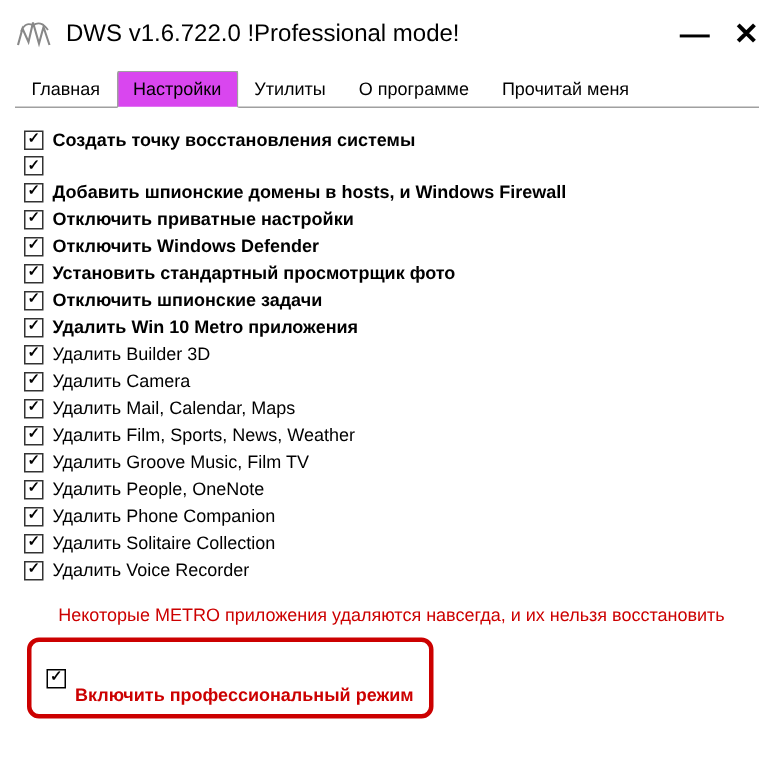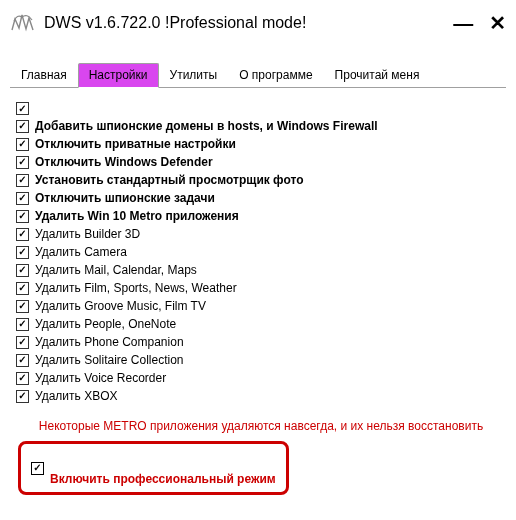--- a/index.html
+++ b/index.html
@@ -4,21 +4,21 @@
 <style>
 * { box-sizing: border-box; margin: 0; padding: 0; }
 body { width: 516px; height: 520px; background: #fff; font-family: "Segoe UI", Tahoma, sans-serif; font-size: 12px; color: #000; }
 .window { width: 100%; height: 100%; padding: 6px 10px 10px 10px; }
 .titlebar { display: flex; align-items: center; height: 34px; gap: 8px; }
 .app-icon { width: 26px; height: 24px; position: relative; }
 .app-icon svg { width: 100%; height: 100%; }
 .title { color: #000000; font-size: 16px; font-weight: 400; flex: 1; }
 .win-btns { display: flex; gap: 16px; align-items: center; }
 .win-btn { font-size: 20px; font-weight: 700; line-height: 1; cursor: default; }
-.tabs { display: flex; border-bottom: 1px solid #a0a0a0; margin-top: 22px; position: relative; }
+.tabs { display: flex; border-bottom: 1px solid #a0a0a0; margin-top: 6px; position: relative; }
 .tab { padding: 4px 10px 5px; font-size: 12px; cursor: default; border: 1px solid transparent; position: relative; top: 1px; }
 .tab.active { border: 1px solid #a0a0a0; border-bottom: 1px solid #fff; background: #d946ef; border-radius: 2px 2px 0 0; }
 .content { padding: 12px 6px 0 6px; }
 .chk-row { display: flex; align-items: center; gap: 6px; padding: 2px 0; }
 .chk { width: 13px; height: 13px; border: 1px solid #333; display: flex; align-items: center; justify-content: center; font-size: 10px; line-height: 1; flex-shrink: 0; }
 .chk.checked::before { content: "✓"; font-weight: 700; }
 .bold { font-weight: 600; }
 .warn-text { color: #c00; font-size: 12px; margin: 14px 0 0 6px; text-align: center; }
 .pro-box { border: 3px solid #c00; border-radius: 8px; display: inline-flex; align-items: center; gap: 6px; padding: 6px 10px; margin: 8px 0 0 2px; }
 .pro-box .chk { border-color: #000; }
@@ -46,20 +46,24 @@
   <div class="tabs">
     <div class="tab">Главная</div>
     <div class="tab active">Настройки</div>
     <div class="tab">Утилиты</div>
     <div class="tab">О программе</div>
     <div class="tab">Прочитай меня</div>
   </div>
 
   <div class="content">
     <div id="checklist">
+        <div class="chk-row">
+          <span class="chk checked"></span>
+          <span class="bold">Создать точку восстановления системы</span>
+        </div>
         <div class="chk-row">
           <span class="chk checked"></span>
         </div>
         <div class="chk-row">
           <span class="chk checked"></span>
           <span class="bold">Добавить шпионские домены в hosts, и Windows Firewall</span>
         </div>
         <div class="chk-row">
           <span class="chk checked"></span>
           <span class="bold">Отключить приватные настройки</span>
@@ -109,24 +113,20 @@
           <span class="">Удалить Phone Companion</span>
         </div>
         <div class="chk-row">
           <span class="chk checked"></span>
           <span class="">Удалить Solitaire Collection</span>
         </div>
         <div class="chk-row">
           <span class="chk checked"></span>
           <span class="">Удалить Voice Recorder</span>
         </div>
-        <div class="chk-row">
-          <span class="chk checked"></span>
-          <span class="">Удалить XBOX</span>
-        </div>
       </div>
 
     <div class="warn-text">Некоторые METRO приложения удаляются навсегда, и их нельзя восстановить</div>
 
     <div class="pro-box">
       <span class="chk checked"></span>
       <span class="label">Включить профессиональный режим</span>
     </div>
   </div>
 

